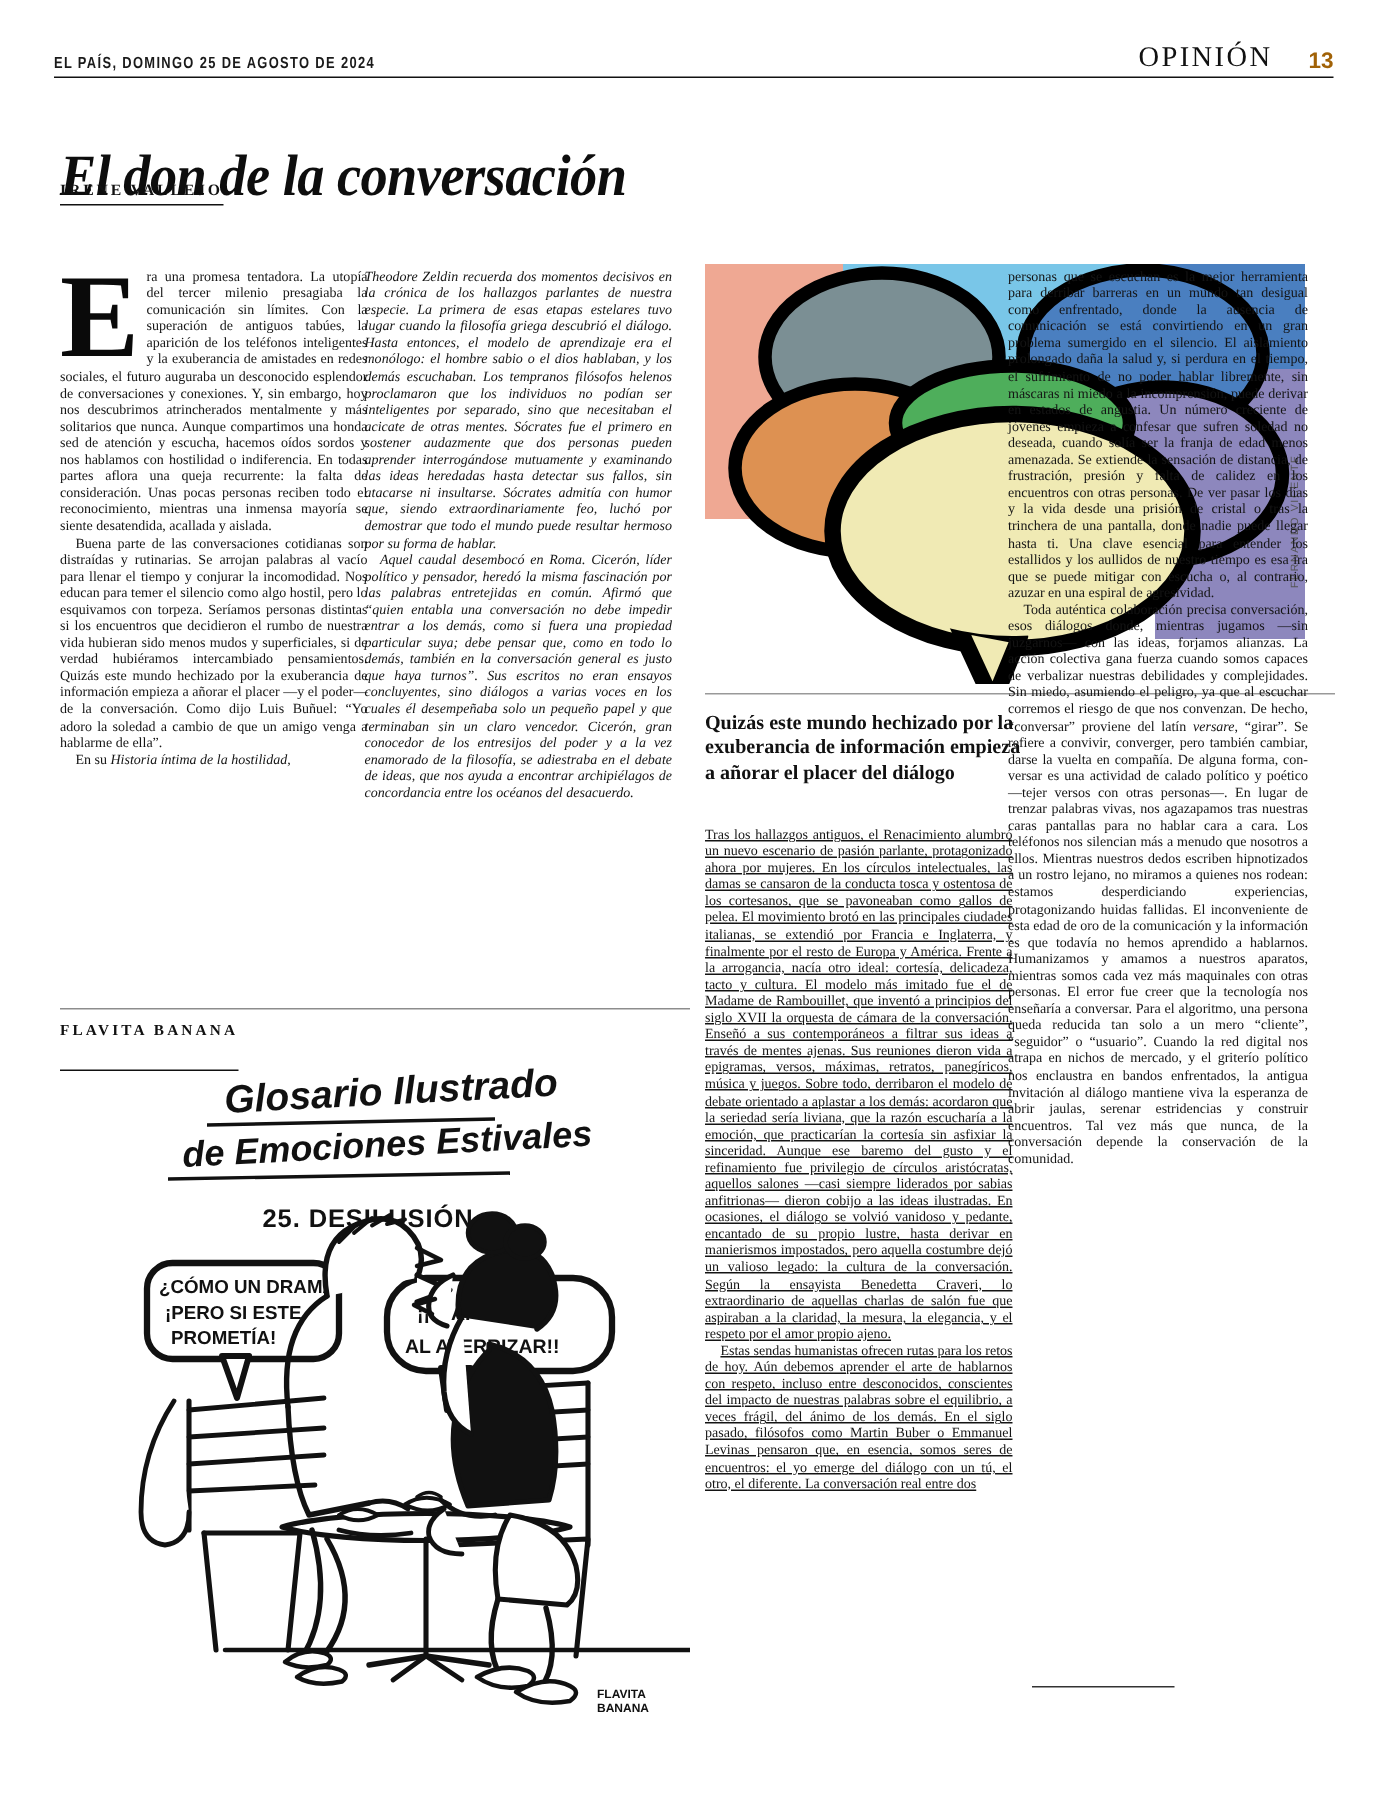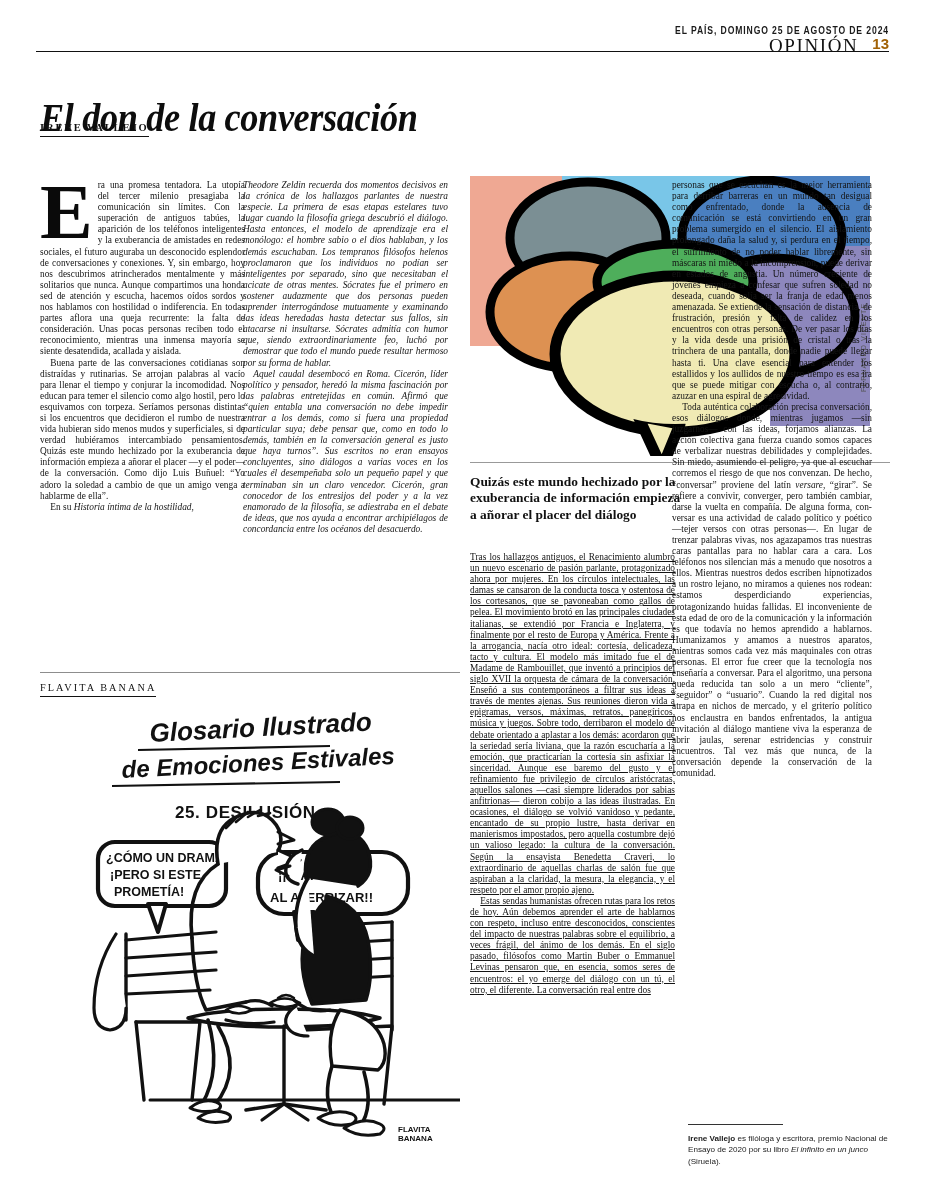--- a/index.html
+++ b/index.html
@@ -11,28 +11,28 @@
     color: #111111;
     overflow: hidden;
     position: relative;
   }
   .page { position:relative; width:925px; height:1200px; padding: 0; }
 
   
   .masthead {
     position:absolute; left:36px; top:26px; width:853px; height:26px;
     display:flex; align-items:flex-end; justify-content:space-between;
-    border-bottom: 1.6px solid #111; padding-bottom:3px;flex-direction:column;
+    border-bottom: 1.6px solid #111; padding-bottom:3px;
   }
   .masthead-left {
     font-family: "Liberation Sans", sans-serif;
     font-size: 8.6px; letter-spacing: 0.9px; font-weight:600; color:#1a1a1a;
     white-space:nowrap; transform: scaleY(1.25); transform-origin: left bottom;
   }
-  .masthead-right { display:flex; gap:14px; }
+  .masthead-right { display:flex; align-items:flex-end; gap:24px; }
   .section-name {
     font-family: "Liberation Serif", serif;
     font-size: 19px; letter-spacing: 1.6px; color:#111; line-height:1;
   }
   .page-number {
     font-family: "Liberation Sans", sans-serif;
     font-size: 15px; font-weight:bold; color:#a16207; line-height:1;
   }
 
   
@@ -104,22 +104,22 @@
   }
 
   
   .comic-rule-top {
     position:absolute; left:40px; top:672px; width:420px;
     border-top: 1px solid #8d8d8d;
   }
   .comic-byline {
     position:absolute; left:40px; top:682px;
     font-family:"Liberation Serif", serif;
-    font-size: 10.2px; font-weight:normal; letter-spacing: 2.1px; color:#111;
-    padding-bottom:3px; border-bottom:1.1px solid #111; display:inline-block;
+    font-size: 10.2px; font-weight:bold; letter-spacing: 2.1px; color:#111;
+    padding-bottom:20px; border-bottom:1.1px solid #111; display:inline-block;
   }
   .comic-art { position:absolute; left:40px; top:700px; width:420px; height:470px; }
 
   
   .author-note-rule {
     position:absolute; left:688px; top:1124px; width:95px;
     border-top:1.4px solid #333;
   }
   .author-note {
     position:absolute; left:688px; top:1133px; width:200px;
@@ -198,23 +198,20 @@
     <p class="first">Tras los hallazgos antiguos, el Renacimiento alumbró un nuevo escenario de pasión parlante, protagonizado ahora por mujeres. En los círculos intelectuales, las damas se cansaron de la conducta tosca y ostentosa de los cortesanos, que se pavoneaban como gallos de pelea. El movimiento brotó en las principales ciudades italianas, se extendió por Francia e Inglaterra, y finalmente por el resto de Europa y América. Frente a la arrogancia, nacía otro ideal: cortesía, delicadeza, tacto y cultura. El modelo más imitado fue el de Madame de Rambouillet, que inventó a principios del siglo XVII la orquesta de cámara de la conversación. Enseñó a sus contemporáneos a filtrar sus ideas a través de mentes ajenas. Sus reuniones dieron vida a epigramas, versos, máximas, retratos, panegíricos, música y juegos. Sobre todo, derribaron el modelo de debate orientado a aplastar a los demás: acordaron que la seriedad sería liviana, que la razón escucharía a la emoción, que practicarían la cortesía sin asfixiar la sinceridad. Aunque ese baremo del gusto y el refinamiento fue privilegio de círculos aristócratas, aquellos salones —casi siempre liderados por sabias anfitrionas— dieron cobijo a las ideas ilustradas. En ocasiones, el diálogo se volvió vanidoso y pedante, encantado de su propio lustre, hasta derivar en manierismos impostados, pero aquella costumbre dejó un valioso legado: la cultura de la conversación. Según la ensayista Benedetta Craveri, lo extraordinario de aquellas charlas de salón fue que aspiraban a la claridad, la mesura, la elegancia, y el respeto por el amor propio ajeno.</p>
     <p>Estas sendas humanistas ofrecen rutas para los retos de hoy. Aún debemos aprender el arte de hablarnos con respeto, incluso entre desconocidos, conscientes del impacto de nuestras palabras sobre el equilibrio, a veces frágil, del ánimo de los demás. En el siglo pasado, filósofos como Martin Buber o Emmanuel Levinas pensaron que, en esencia, somos seres de encuentros: el yo emerge del diálogo con un tú, el otro, el diferente. La conversación real entre dos</p>
   </div>
 
   <div class="col" id="col4">
     <p class="first">personas que se escuchan es la mejor herramienta para derribar barreras en un mundo tan desigual como enfrentado, donde la ausencia de comunicación se está convirtiendo en un gran problema sumergido en el silencio. El aislamiento prolongado daña la salud y, si perdura en el tiempo, el sufrimiento de no poder hablar libremente, sin máscaras ni miedo a la incomprensión, puede derivar en estados de angustia. Un número creciente de jóvenes empieza a confesar que sufren soledad no deseada, cuando solía ser la franja de edad menos amenazada. Se extiende la sensación de distancia, de frustración, presión y falta de calidez en los encuentros con otras personas. De ver pasar los días y la vida desde una prisión de cristal o tras la trinchera de una pantalla, donde nadie puede llegar hasta ti. Una clave esencial para entender los estallidos y los aullidos de nuestro tiempo es esa ira que se puede mitigar con escucha o, al contrario, azuzar en una espiral de agresividad.</p>
     <p><span>Toda auténtica colaboración precisa conversación, esos diálogos donde, mientras jugamos —sin juzgarnos— con las ideas, forjamos alianzas. La acción colectiva gana fuerza cuando somos capaces de verbalizar nuestras debilidades y complejidades. Sin miedo, asumiendo el peligro, ya que al escuchar corremos el riesgo de que nos convenzan. De hecho, “conversar” proviene del latín </span><i>versare</i><span>, “girar”. Se refiere a convivir, converger, pero también cambiar, darse la vuelta en compañía. De alguna forma, con-versar es una actividad de calado político y poético —tejer versos con otras personas—. En lugar de trenzar palabras vivas, nos agazapamos tras nuestras caras pantallas para no hablar cara a cara. Los teléfonos nos silencian más a menudo que nosotros a ellos. Mientras nuestros dedos escriben hipnotizados a un rostro lejano, no miramos a quienes nos rodean: estamos desperdiciando experiencias, protagonizando huidas fallidas. El inconveniente de esta edad de oro de la comunicación y la información es que todavía no hemos aprendido a hablarnos. Humanizamos y amamos a nuestros aparatos, mientras somos cada vez más maquinales con otras personas. El error fue creer que la tecnología nos enseñaría a conversar. Para el algoritmo, una persona queda reducida tan solo a un mero “cliente”, “seguidor” o “usuario”. Cuando la red digital nos atrapa en nichos de mercado, y el griterío político nos enclaustra en bandos enfrentados, la antigua invitación al diálogo mantiene viva la esperanza de abrir jaulas, serenar estridencias y construir encuentros. Tal vez más que nunca, de la conversación depende la conservación de la comunidad.</span></p>
   </div>
 
   <div class="author-note-rule"></div>
-  <div class="author-note">
-    <b>Irene Vallejo</b><span> es filóloga y escritora, premio Nacional de Ensayo de 2020 por su libro </span><i>El infinito en un junco</i><span> (Siruela).</span>
-  </div>
 
   <div class="comic-rule-top"></div>
   <div class="comic-byline">FLAVITA BANANA</div>
 
   <div class="comic-art">
     <svg width="420" height="470" viewBox="0 0 420 470">
       <g font-family="'Liberation Sans', sans-serif" fill="#111">
 
         <text id="ct1" x="110" y="42" font-size="26" font-style="italic" font-weight="bold" transform="rotate(-3 110 42)">Glosario Ilustrado</text>
         <line x1="98" y1="50" x2="290" y2="46" stroke="#111" stroke-width="2.2"></line>

